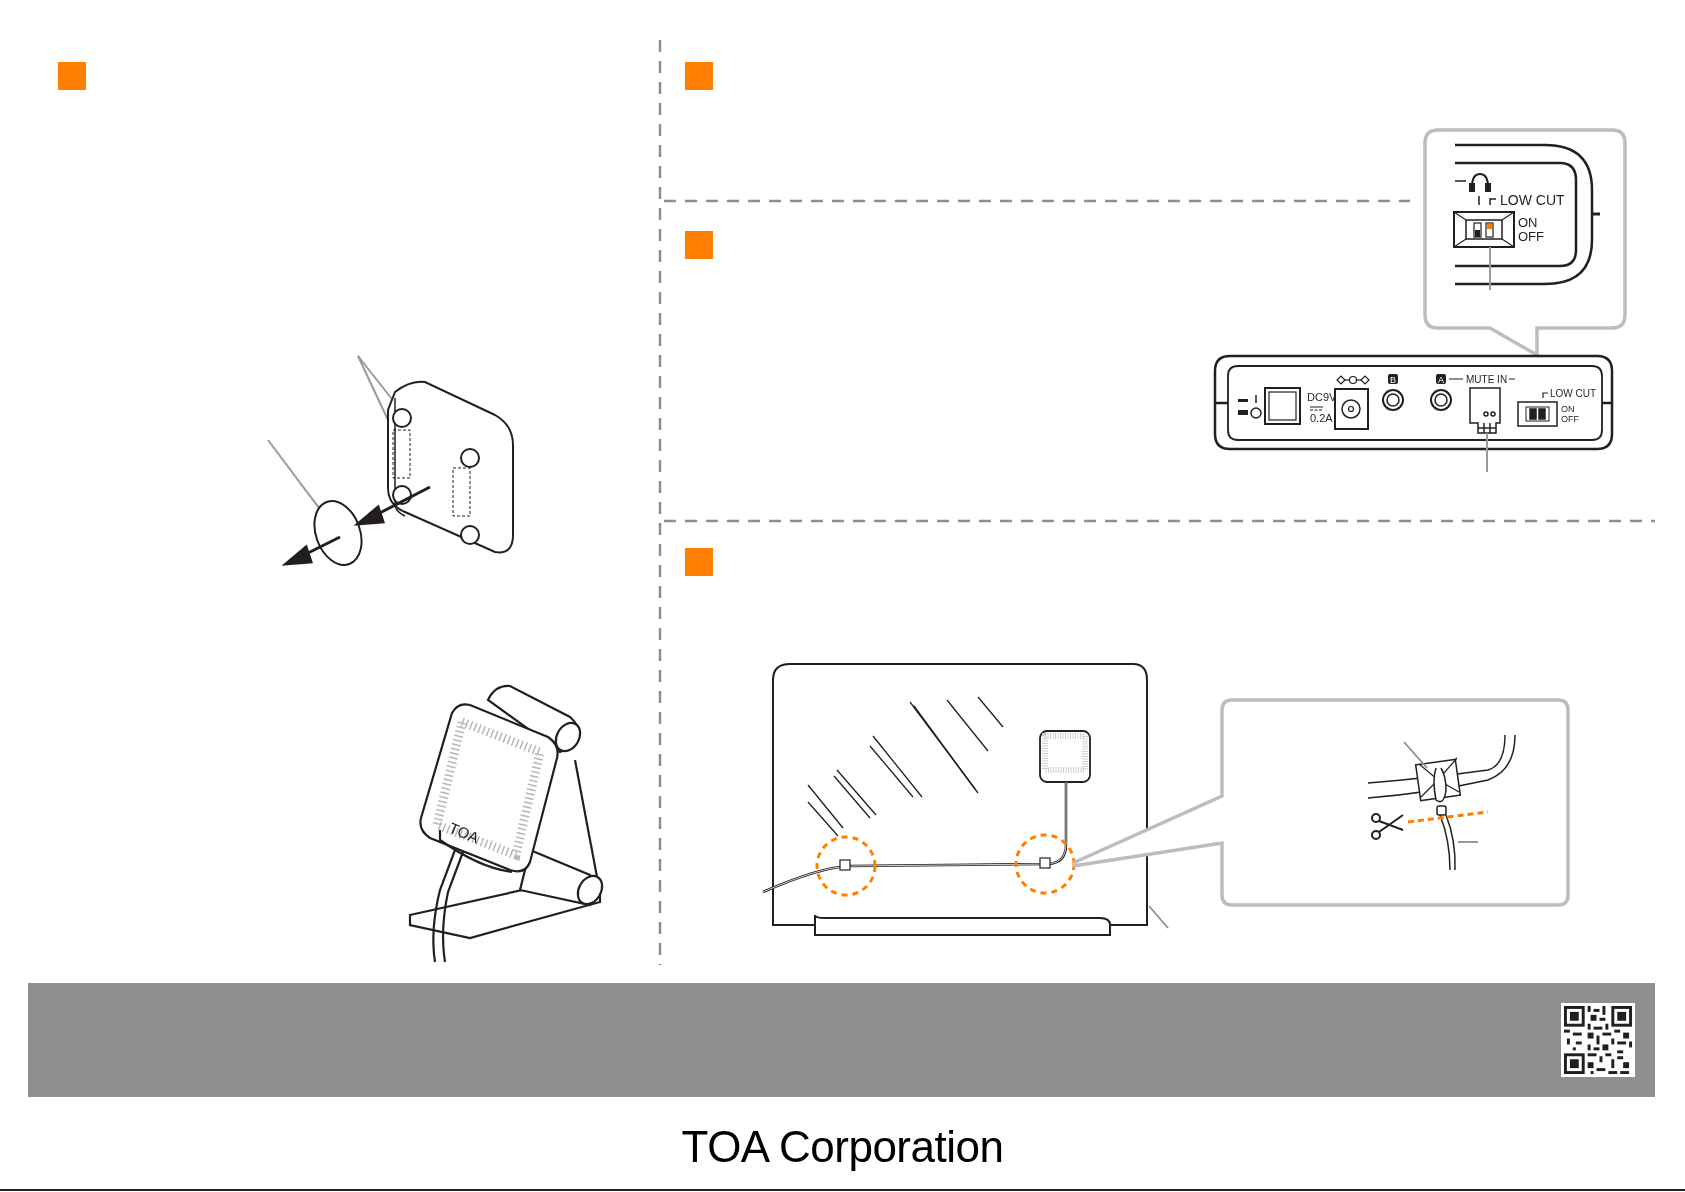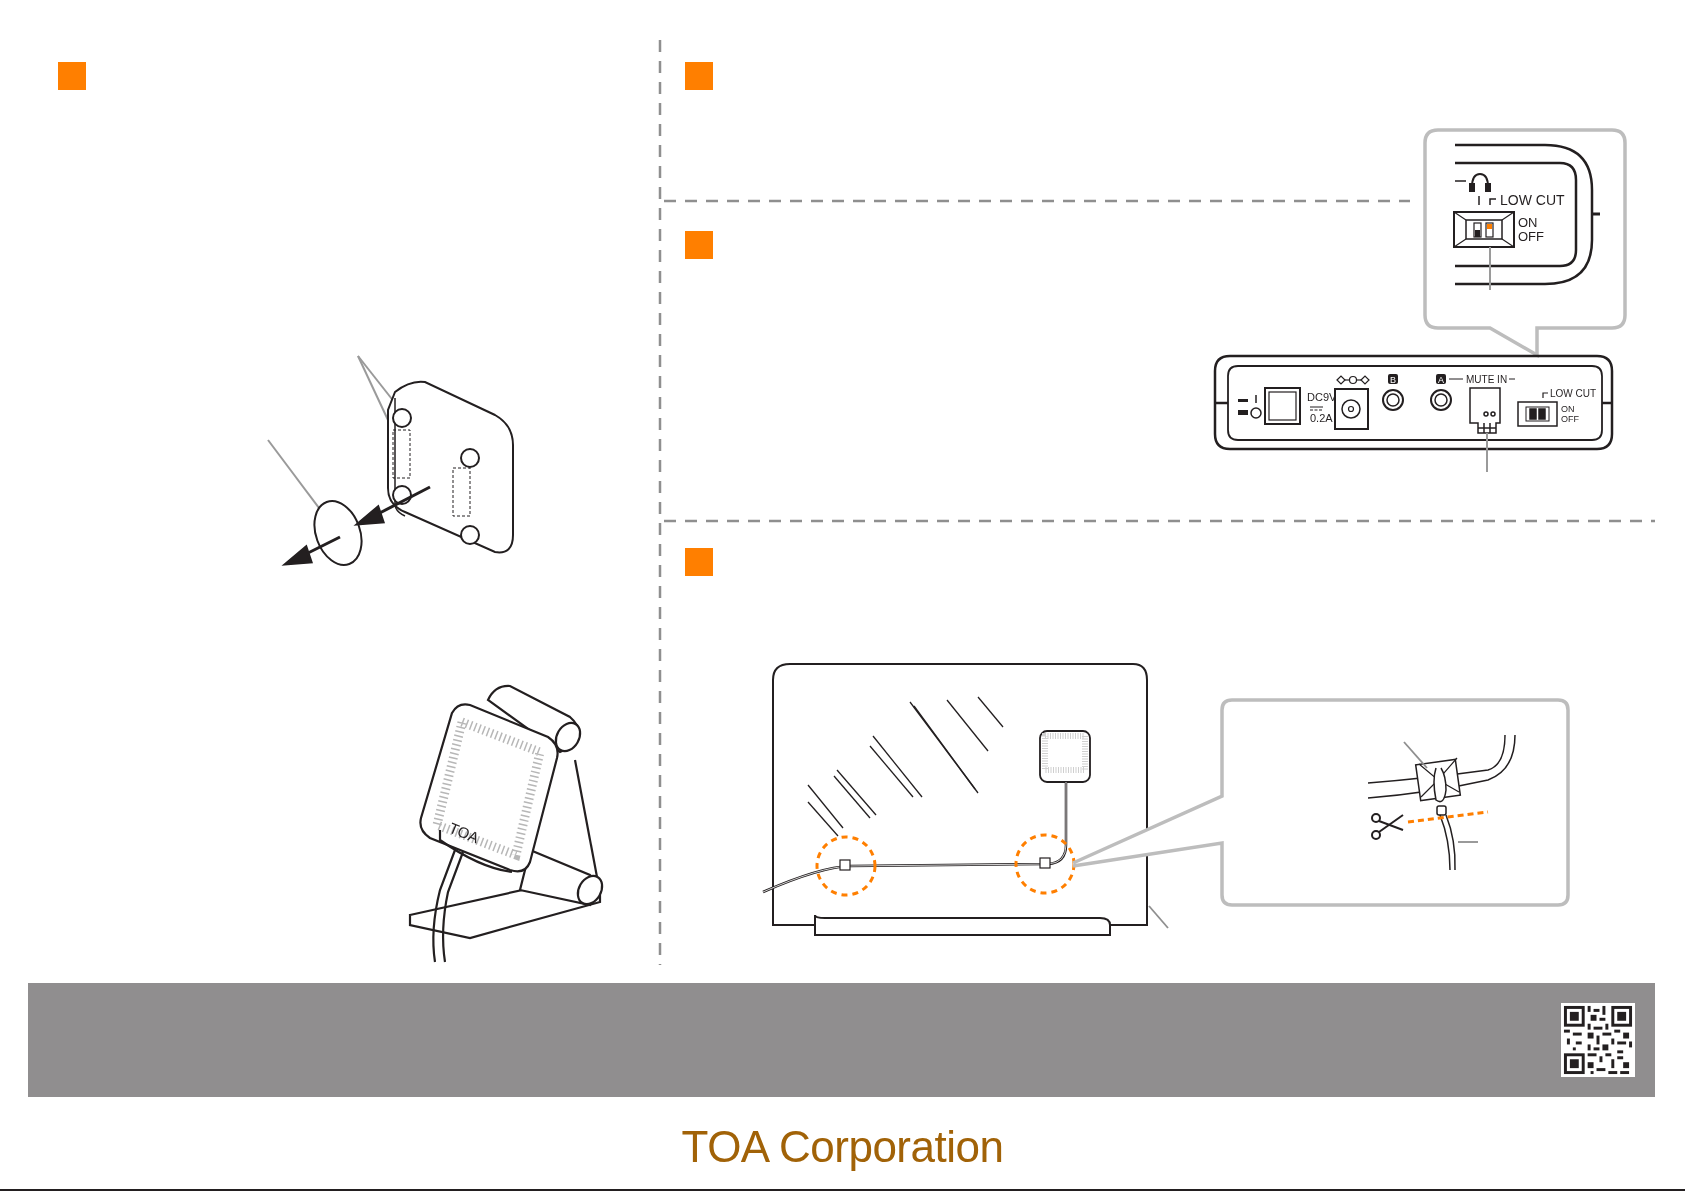--- a/index.html
+++ b/index.html
@@ -3,21 +3,21 @@
 <meta charset="utf-8">
 <style>
   html, body { margin: 0; padding: 0; background: #ffffff; }
   body { width: 1685px; height: 1192px; position: relative; overflow: hidden;
          font-family: "Liberation Sans", sans-serif; color: #231f20; }
   .marker { position: absolute; width: 28px; height: 28px; }
   svg.layer { position: absolute; left: 0; top: 0; }
   .footer-band { position: absolute; left: 28px; top: 983px; width: 1627px; height: 114px; background: #908e8f; }
   .qr { position: absolute; left: 1561px; top: 1003px; width: 74px; height: 74px; background: #fff; }
   .brand { position: absolute; left: 0; width: 1685px; top: 1122px; text-align: center;
-           font-size: 44px; letter-spacing: -0.5px; color: #a16207; }
+           font-size: 44px; letter-spacing: -0.5px; color: #000000; }
   .bottom-rule { position: absolute; left: 0; top: 1189px; width: 1685px; height: 2px; background: #231f20; }
   .lbl { font-family: "Liberation Sans", sans-serif; fill: #231f20; }
 </style>
 </head>
 <body>
 
 <svg class="layer" width="1685" height="1192">
   <line x1="660" y1="40" x2="660" y2="965" stroke="#8f8f8f" stroke-width="2.5" stroke-dasharray="12,9"></line>
   <line x1="664" y1="201" x2="1410" y2="201" stroke="#8f8f8f" stroke-width="2.5" stroke-dasharray="12,9"></line>
   <line x1="664" y1="521" x2="1655" y2="521" stroke="#8f8f8f" stroke-width="2.5" stroke-dasharray="12,9"></line>

